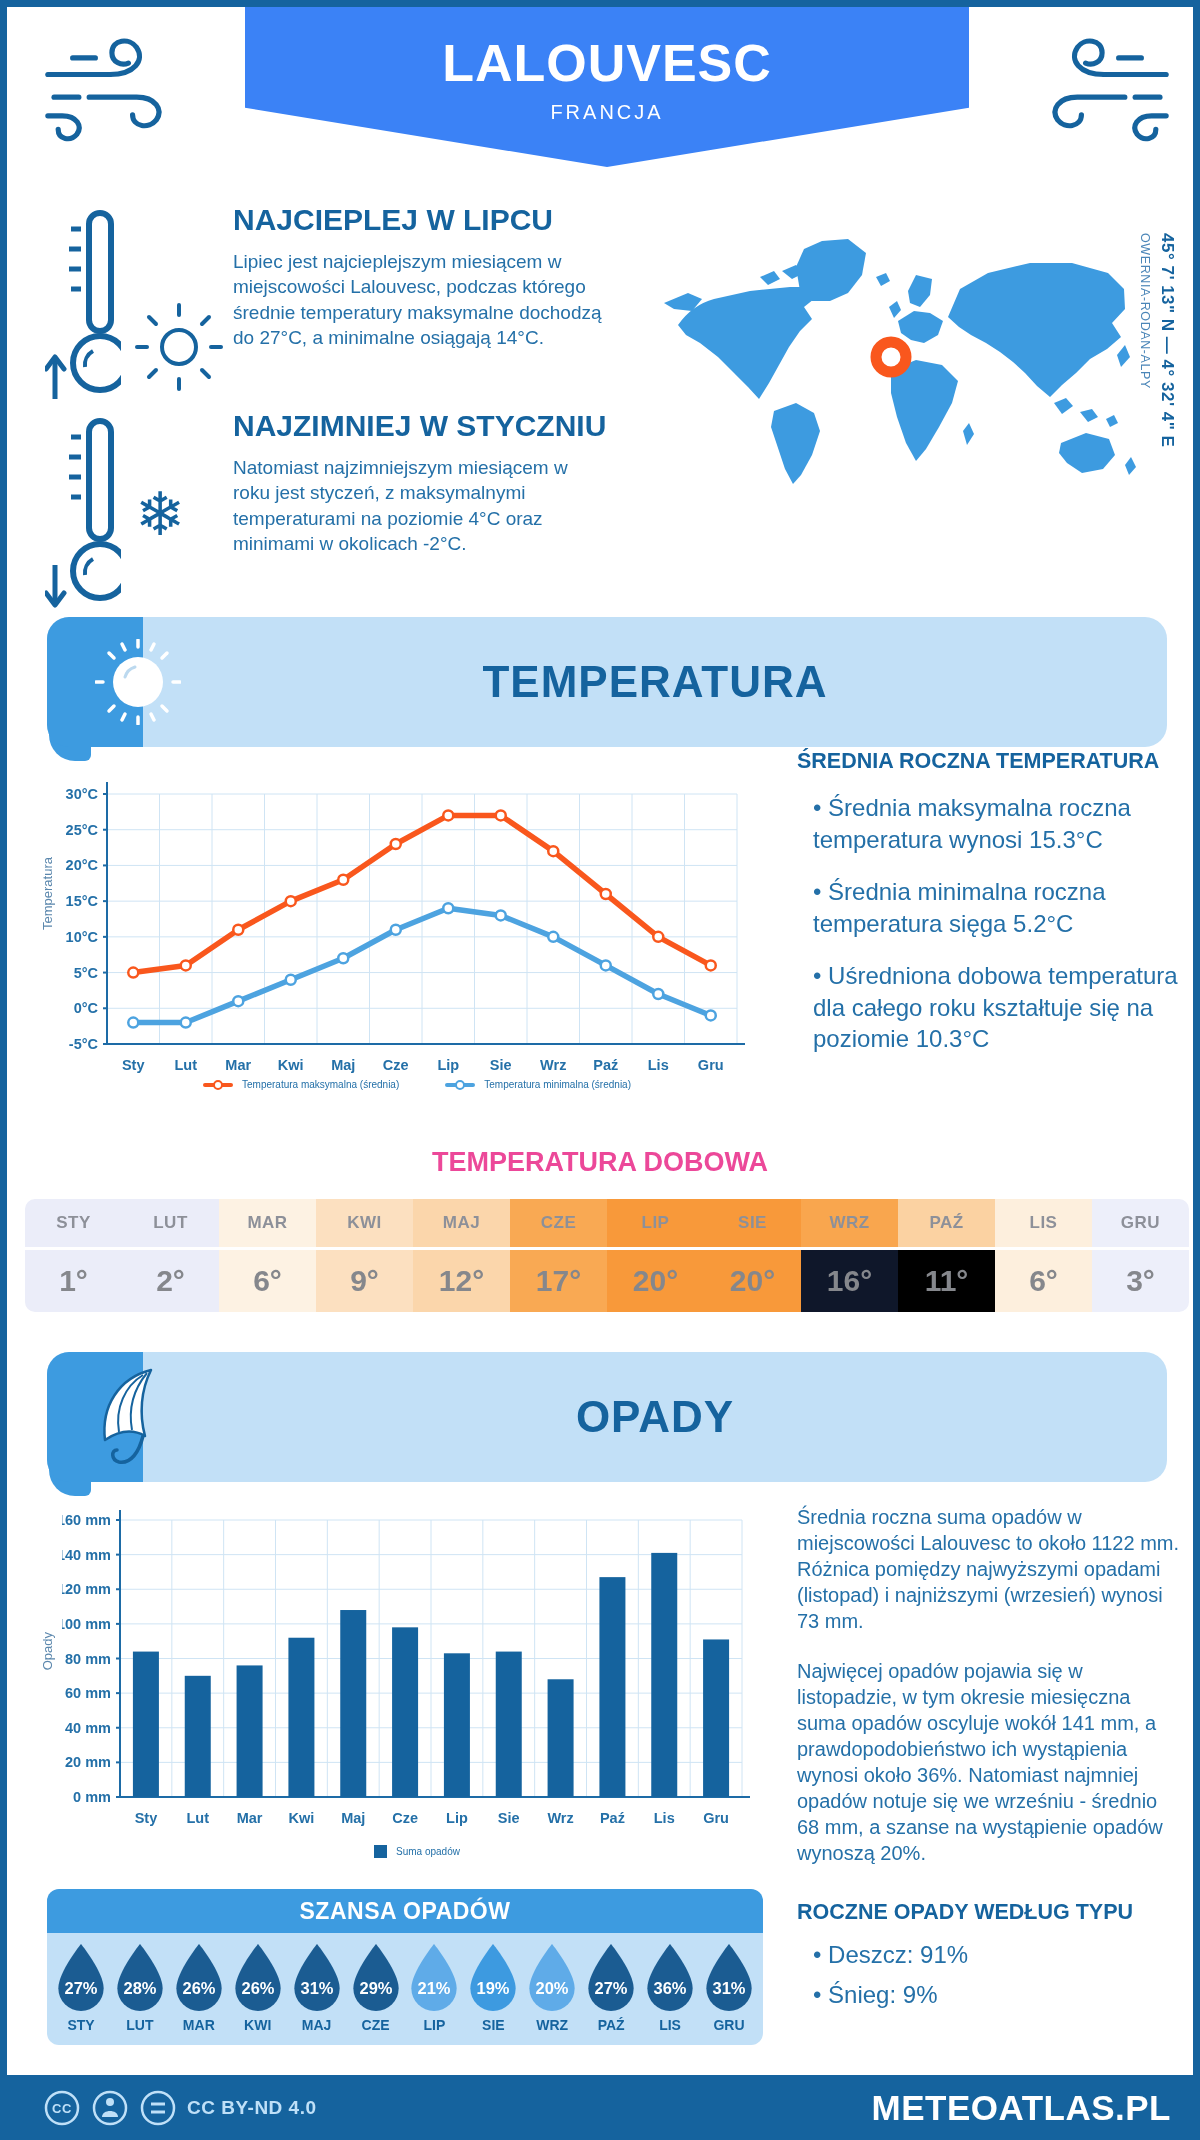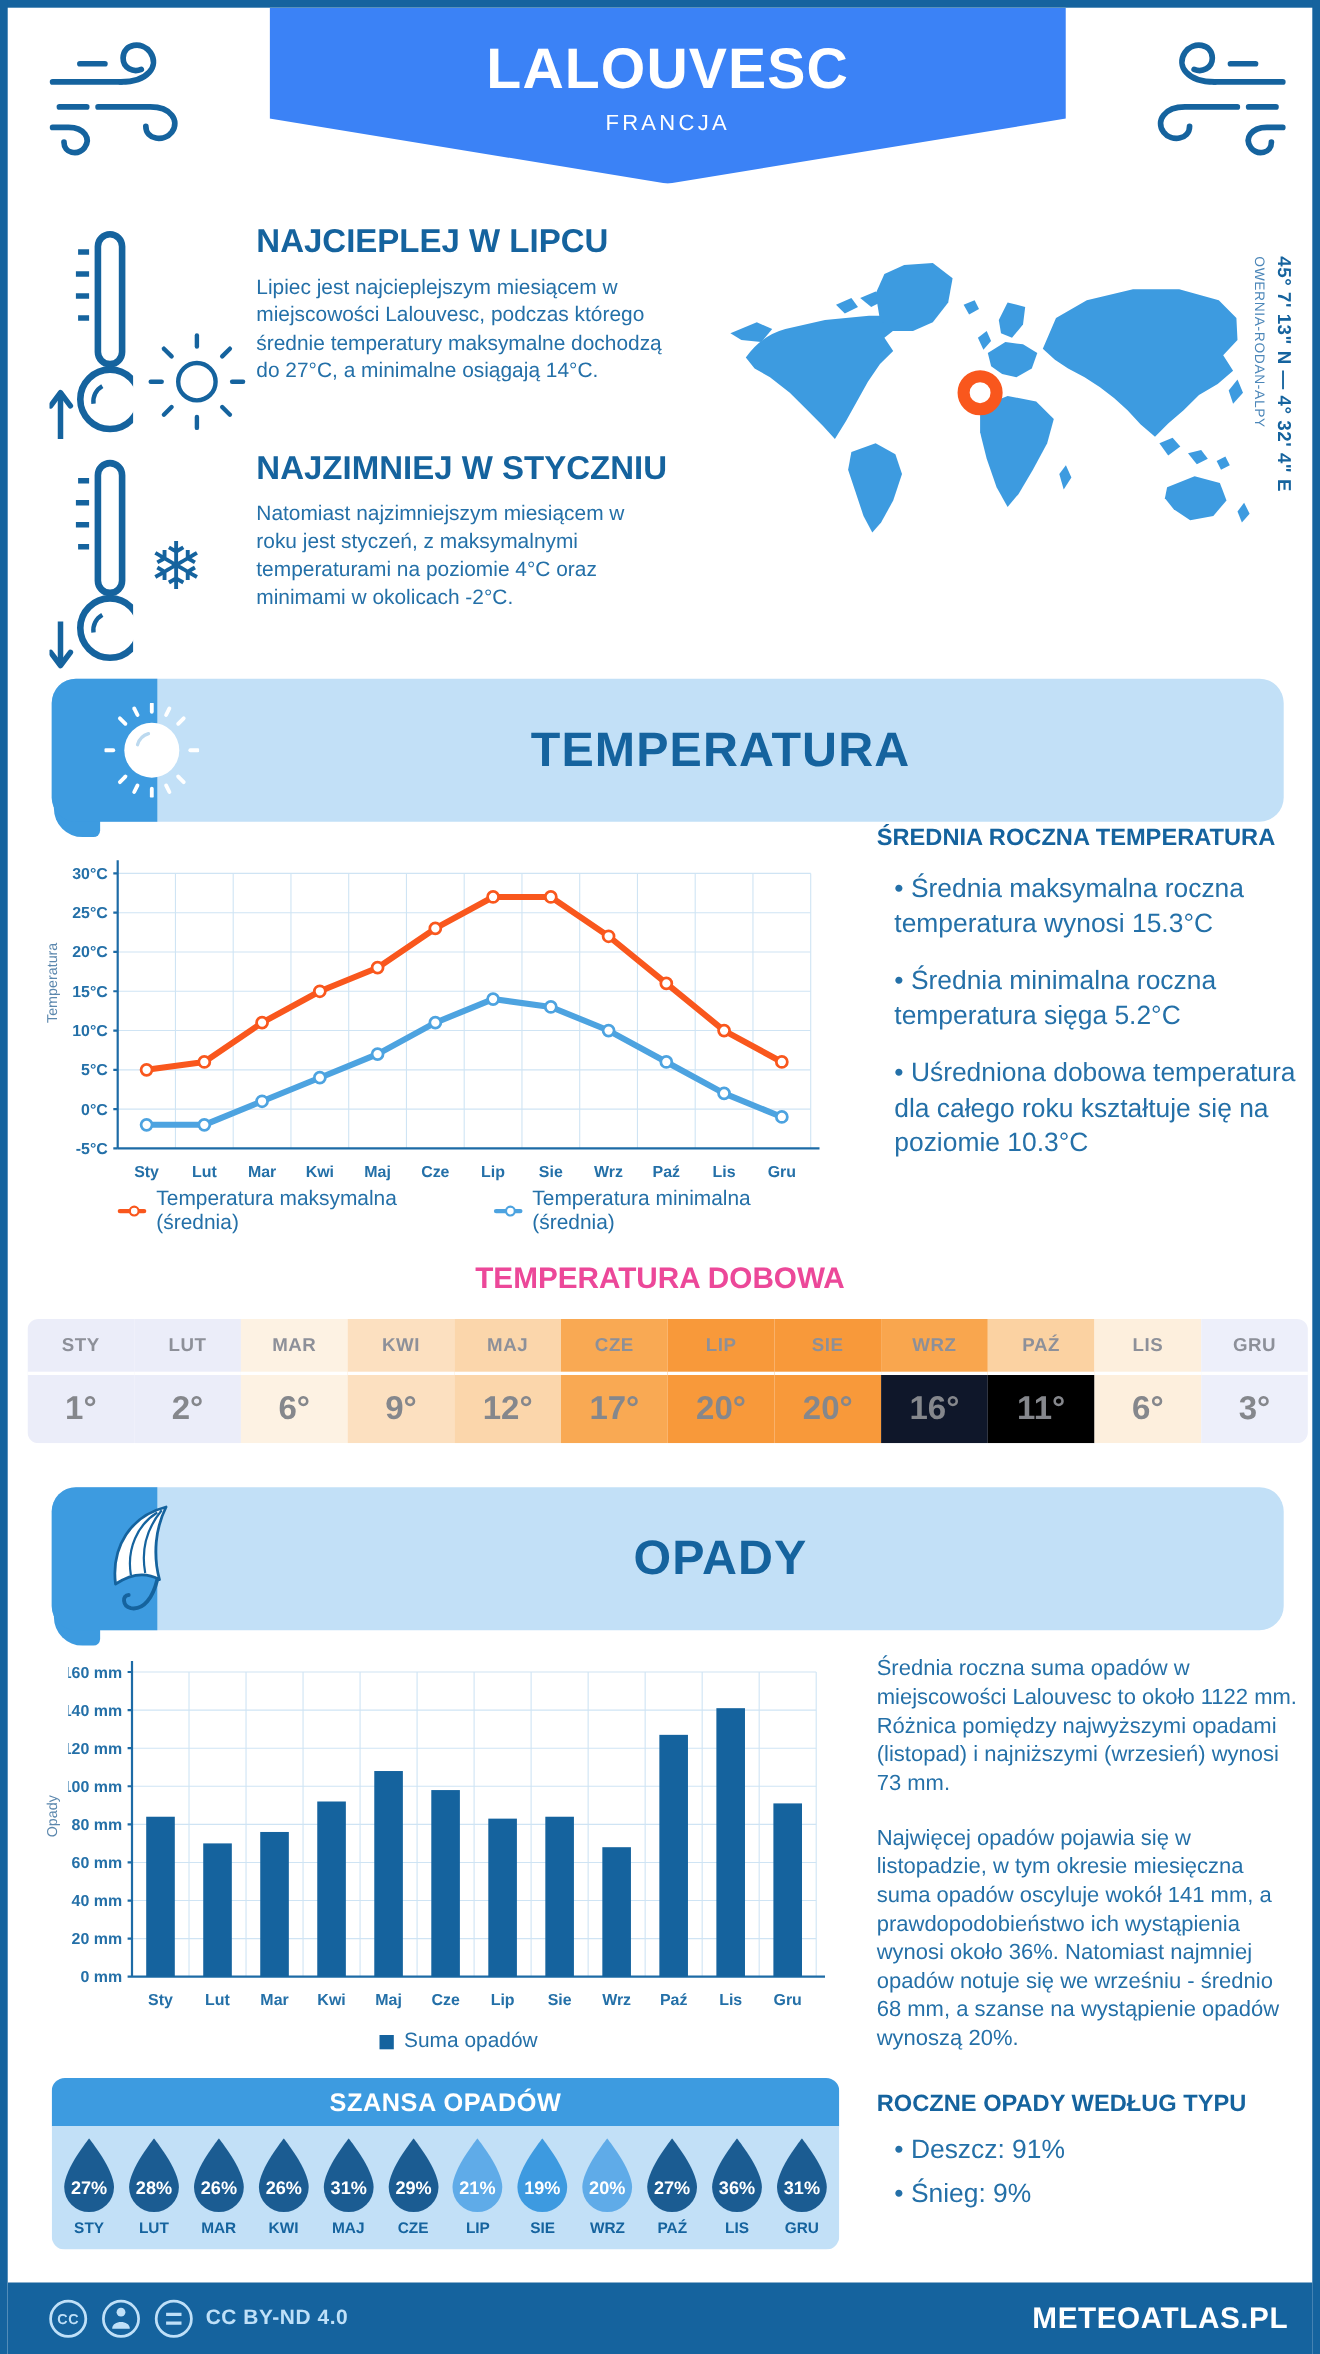--- a/index.html
+++ b/index.html
@@ -34,21 +34,21 @@
       font-size:44px;font-weight:bold;color:#15639e;letter-spacing:1px;}
   .banner svg.bicon{position:absolute;z-index:2;}
 
   
   .chart{position:absolute;left:55px;width:700px;}
   .grid{stroke:#cfe4f4;stroke-width:1;}
   .axis{stroke:#1d6ba6;stroke-width:2;}
   .ytick,.xtick{fill:#2470a8;font-size:14.5px;font-weight:600;font-family:"Liberation Sans",sans-serif;}
   .yaxis-label{position:absolute;writing-mode:vertical-rl;transform:rotate(180deg);font-size:13px;color:#5b87ad;}
 
-  .legend{position:absolute;display:flex;justify-content:center;gap:46px;font-size:19px;color:#2470a8;}
+  .legend{position:absolute;display:flex;justify-content:center;gap:46px;font-size:10px;color:#2470a8;}
   .litem{display:flex;align-items:center;}
   .lline{display:inline-block;width:30px;height:4px;border-radius:2px;position:relative;margin-right:9px;}
   .ldot{position:absolute;left:10px;top:-3px;width:6px;height:6px;background:#fff;border:2px solid;border-radius:50%;}
   .lsq{display:inline-block;width:13px;height:13px;margin-right:9px;}
 
   
   .panel{position:absolute;left:790px;width:385px;color:#2470a8;}
   .panel h3{margin:0 0 18px 0;font-size:21.5px;color:#15639e;}
   .panel p{margin:0 0 24px 0;font-size:20px;line-height:1.3;}
   .panel .blt{margin:0 0 20px 16px;font-size:24px;line-height:1.33;}
@@ -66,21 +66,21 @@
   .chance .chead{height:44px;background:#3d9be0;color:#fff;font-weight:bold;font-size:23px;display:flex;align-items:center;justify-content:center;letter-spacing:.5px;}
   .chance .cbody{background:#c2e0f7;padding:10px 6px 12px 6px;display:flex;justify-content:space-between;}
   .dslot{width:56px;text-align:center;}
   .drop{width:54px;height:70px;display:block;margin:0 auto;}
   .dval{fill:#fff;font-weight:bold;font-size:16px;font-family:"Liberation Sans",sans-serif;}
   .dmon{margin-top:4px;font-size:14px;font-weight:bold;color:#15639e;}
 
   
   .footer{position:absolute;left:0;bottom:0;width:1200px;height:65px;background:#15639e;display:flex;align-items:center;justify-content:space-between;padding:0 36px;box-sizing:border-box;}
   .fleft{display:flex;align-items:center;gap:10px;color:#bfe0f8;font-weight:bold;font-size:19px;letter-spacing:.5px;}
-  .brand{color:#fff;font-weight:bold;font-size:27px;letter-spacing:.5px;}
+  .brand{color:#fff;font-weight:bold;font-size:35px;letter-spacing:.5px;}
 </style>
 </head>
 <body>
 
 <div class="page">
 
   <svg class="wind" style="left:28px;" viewBox="0 0 150 120" fill="none" stroke="#15639e" stroke-width="5" stroke-linecap="round">
     <path d="M10 44 H70"></path>
       <path d="M34 28 H56"></path>
     <path d="M70 44 C94 44 104 30 96 18 C89 8 72 10 72 23 C72 32 81 36 88 33"></path>

